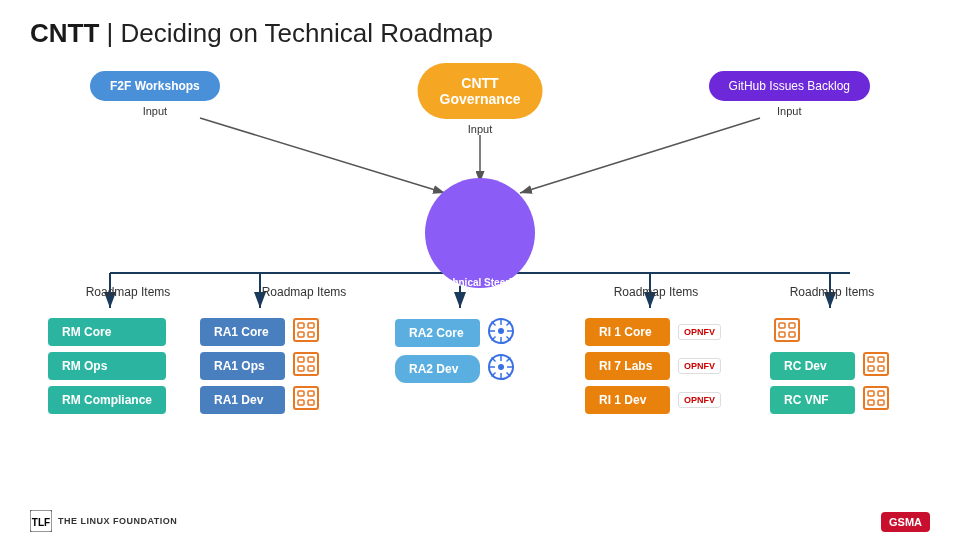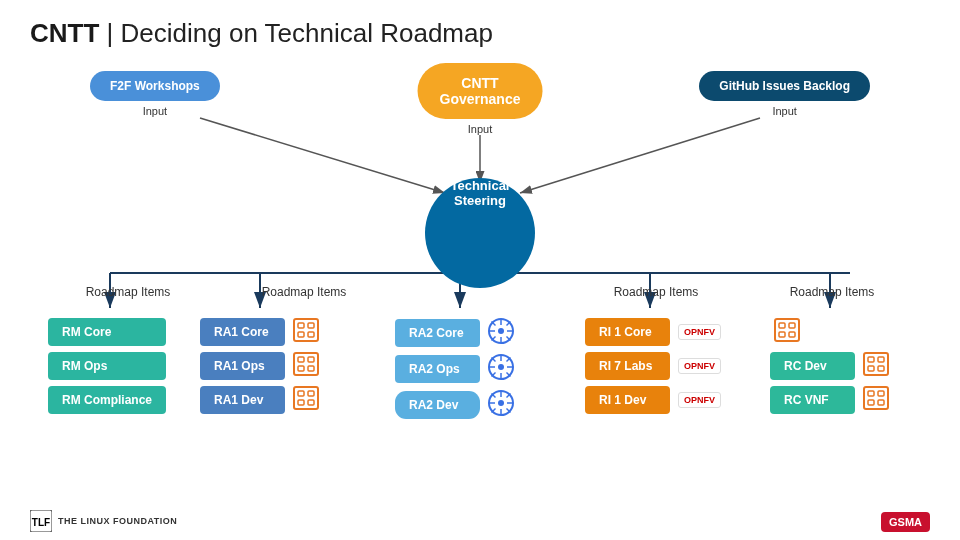--- a/index.html
+++ b/index.html
@@ -148,28 +148,28 @@
     </div>
 
     <div style="position:absolute; top:0; left:50%; transform:translateX(-50%); z-index:5;">
       <div style="background:#f5a623; border-radius:40px; padding:12px 22px; color:#fff; font-size:14px; font-weight:700; text-align:center; min-width:120px;">
         <div>CNTT<br>Governance</div>
       </div>
       <div class="input-label" style="margin-top:4px; text-align:center;">Input</div>
     </div>
 
     <div style="position:absolute; top:8px; right:60px; z-index:5;">
-      <div style="background:#0c4a6e; border-radius:30px; padding:8px 20px; color:#fff; font-size:12px; font-weight:700; text-align:center; min-width:110px;">
+      <div style="background:#6d28d9; border-radius:30px; padding:8px 20px; color:#fff; font-size:12px; font-weight:400; text-align:center; min-width:110px;">
         <div>GitHub Issues Backlog</div>
       </div>
       <div class="input-label" style="margin-top:4px;">Input</div>
     </div>
 
     <div style="position:absolute; top:115px; left:50%; transform:translateX(-50%); z-index:10;">
-      <div style="background:#0369a1; color:#fff; border-radius:50%; width:110px; height:110px; display:flex; align-items:flex-start; justify-content:center; text-align:center; font-size:13px; font-weight:700;">
+      <div style="background:#8b5cf6; color:#fff; border-radius:50%; width:110px; height:110px; display:flex; align-items:flex-end; justify-content:center; text-align:center; font-size:10px; font-weight:700;">
         <div>Technical Steering</div>
       </div>
     </div>
 
     <div style="position:absolute; top:222px; left:0; width:900px; z-index:5; display:flex; justify-content:space-around; padding:0 10px;">
       <div style="width:140px; text-align:center;">
         <div class="roadmap-label">Roadmap Items</div>
       </div>
       <div style="width:140px; text-align:center;">
         <div class="roadmap-label">Roadmap Items</div>
@@ -245,53 +245,36 @@
               <line x1="1" y1="13" x2="7" y2="13" stroke="#3970e4" stroke-width="1.5"></line>
               <line x1="19" y1="13" x2="25" y2="13" stroke="#3970e4" stroke-width="1.5"></line>
               <line x1="3.5" y1="3.5" x2="7.5" y2="7.5" stroke="#3970e4" stroke-width="1.5"></line>
               <line x1="18.5" y1="18.5" x2="22.5" y2="22.5" stroke="#3970e4" stroke-width="1.5"></line>
               <line x1="22.5" y1="3.5" x2="18.5" y2="7.5" stroke="#3970e4" stroke-width="1.5"></line>
               <line x1="7.5" y1="18.5" x2="3.5" y2="22.5" stroke="#3970e4" stroke-width="1.5"></line>
             </svg>
           </div>
         </div>
         <div class="box-with-icon">
-          <div class="item-box light-blue" style="min-width:85px;">RA2 Ops</div>
+          <div class="item-box light-blue" style="min-width:85px;border-radius:11px;">RA2 Dev</div>
           <div style="margin-left:4px;">
             <svg width="26" height="26" viewBox="0 0 26 26">
               <circle cx="13" cy="13" r="12" fill="none" stroke="#3970e4" stroke-width="2"></circle>
               <circle cx="13" cy="13" r="3" fill="#3970e4"></circle>
               <line x1="13" y1="1" x2="13" y2="7" stroke="#3970e4" stroke-width="1.5"></line>
               <line x1="13" y1="19" x2="13" y2="25" stroke="#3970e4" stroke-width="1.5"></line>
               <line x1="1" y1="13" x2="7" y2="13" stroke="#3970e4" stroke-width="1.5"></line>
               <line x1="19" y1="13" x2="25" y2="13" stroke="#3970e4" stroke-width="1.5"></line>
               <line x1="3.5" y1="3.5" x2="7.5" y2="7.5" stroke="#3970e4" stroke-width="1.5"></line>
               <line x1="18.5" y1="18.5" x2="22.5" y2="22.5" stroke="#3970e4" stroke-width="1.5"></line>
               <line x1="22.5" y1="3.5" x2="18.5" y2="7.5" stroke="#3970e4" stroke-width="1.5"></line>
               <line x1="7.5" y1="18.5" x2="3.5" y2="22.5" stroke="#3970e4" stroke-width="1.5"></line>
             </svg>
           </div>
         </div>
-        <div class="box-with-icon">
-          <div class="item-box light-blue" style="min-width:85px;border-radius:11px;">RA2 Dev</div>
-          <div style="margin-left:4px;">
-            <svg width="26" height="26" viewBox="0 0 26 26">
-              <circle cx="13" cy="13" r="12" fill="none" stroke="#3970e4" stroke-width="2"></circle>
-              <circle cx="13" cy="13" r="3" fill="#3970e4"></circle>
-              <line x1="13" y1="1" x2="13" y2="7" stroke="#3970e4" stroke-width="1.5"></line>
-              <line x1="13" y1="19" x2="13" y2="25" stroke="#3970e4" stroke-width="1.5"></line>
-              <line x1="1" y1="13" x2="7" y2="13" stroke="#3970e4" stroke-width="1.5"></line>
-              <line x1="19" y1="13" x2="25" y2="13" stroke="#3970e4" stroke-width="1.5"></line>
-              <line x1="3.5" y1="3.5" x2="7.5" y2="7.5" stroke="#3970e4" stroke-width="1.5"></line>
-              <line x1="18.5" y1="18.5" x2="22.5" y2="22.5" stroke="#3970e4" stroke-width="1.5"></line>
-              <line x1="22.5" y1="3.5" x2="18.5" y2="7.5" stroke="#3970e4" stroke-width="1.5"></line>
-              <line x1="7.5" y1="18.5" x2="3.5" y2="22.5" stroke="#3970e4" stroke-width="1.5"></line>
-            </svg>
-          </div>
-        </div>
       </div>
     </div>
 
     <div style="position:absolute; top:255px; left:555px; z-index:5;">
       <div class="col-boxes">
         <div class="box-with-icon">
           <div class="item-box orange" style="min-width:85px;">RI 1 Core</div>
           <div style="margin-left:4px; background:#fff; border:1px solid #ddd; border-radius:3px; padding:2px 5px; font-size:9px; font-weight:900; color:#c00;">OPNFV</div>
         </div>
         <div class="box-with-icon">

